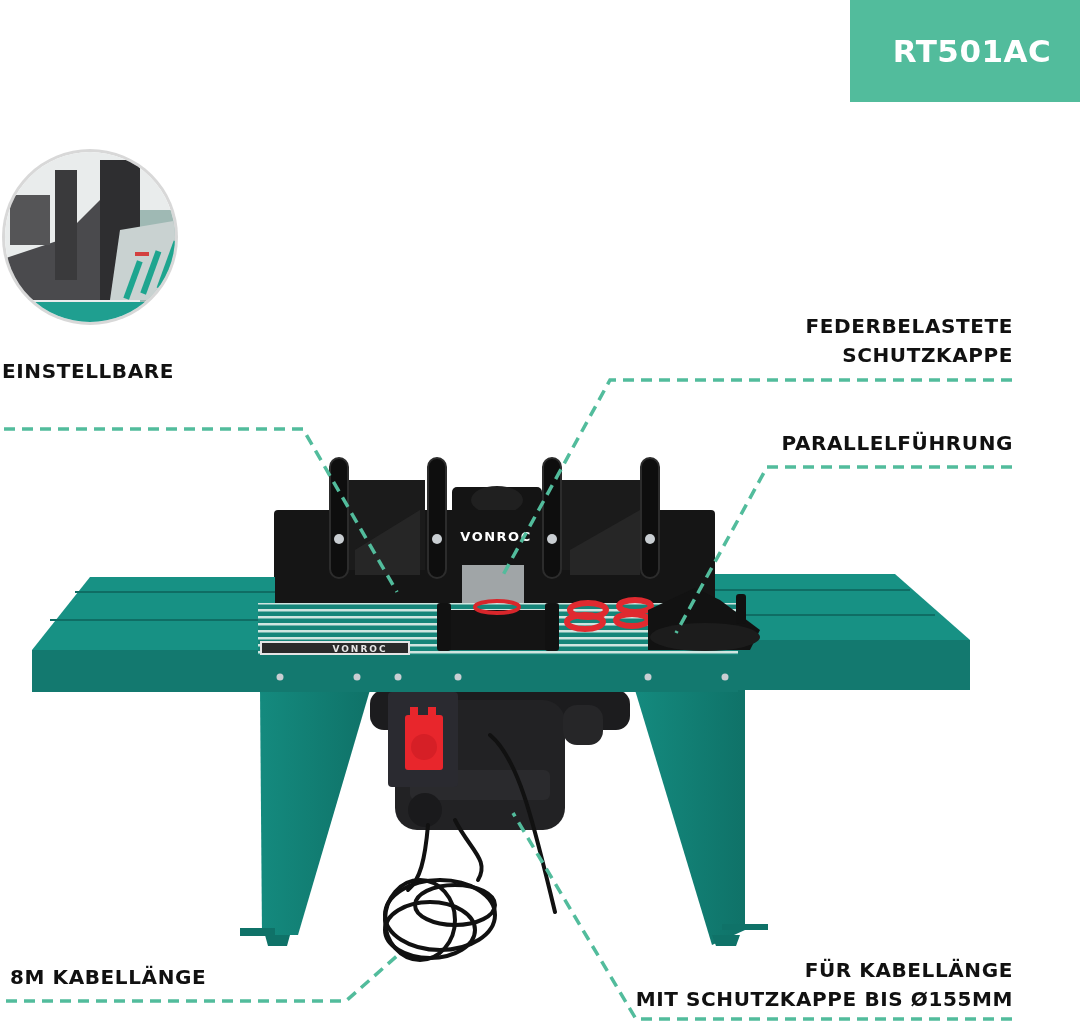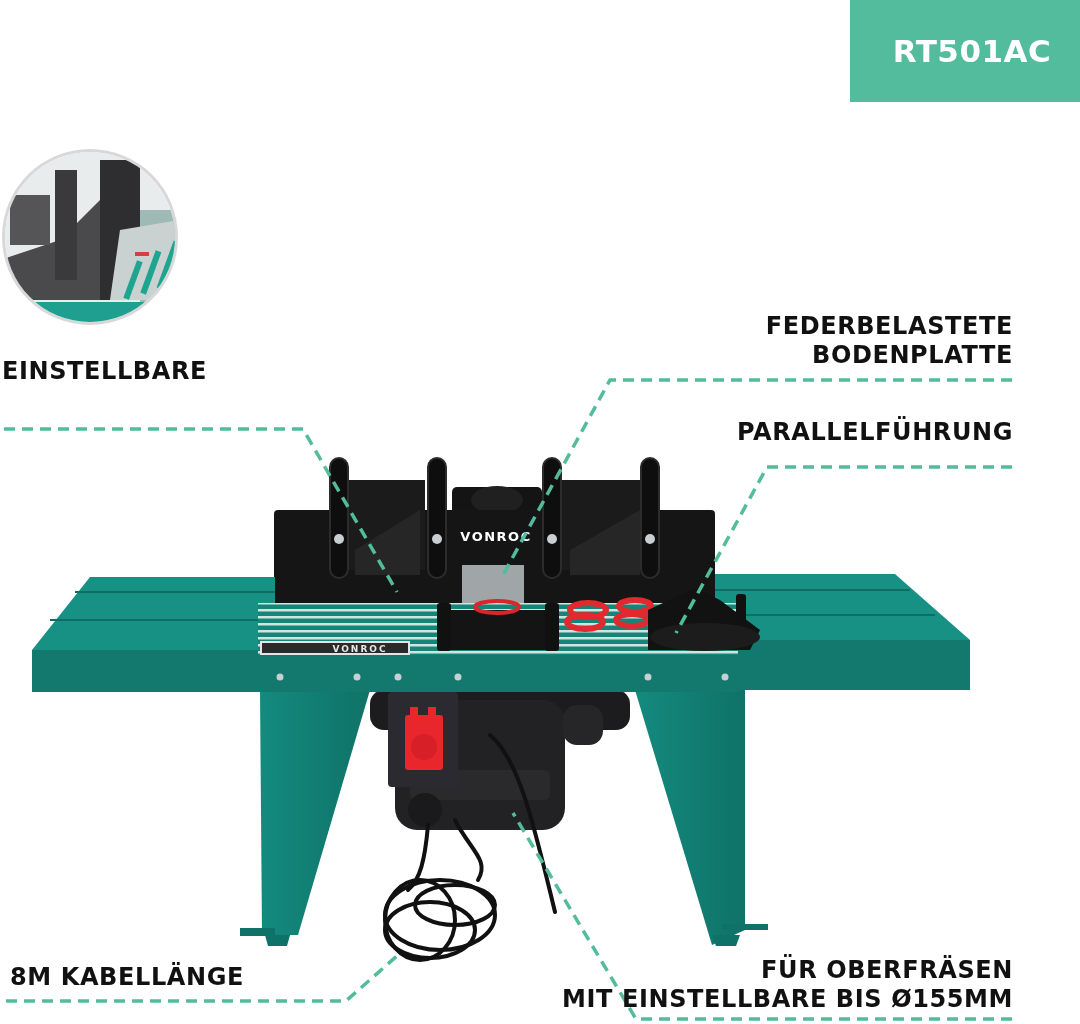--- a/index.html
+++ b/index.html
@@ -1,21 +1,21 @@
 <!DOCTYPE html>
 <html><head>
 <meta charset="utf-8">
 <style>
   html, body { margin: 0; padding: 0; background: #ffffff; }
   body { width: 1080px; height: 1024px; position: relative; overflow: hidden;
          font-family: "DejaVu Sans", "Liberation Sans", sans-serif; }
   .badge { position: absolute; left: 850px; top: 0; width: 244px; height: 102px;
            background: #52bc9c; display: flex; align-items: center; justify-content: center; }
   .badge span { color: #ffffff; font-weight: bold; font-size: 31px; letter-spacing: 0.5px; }
-  .label { position: absolute; color: #111111; font-weight: bold; font-size: 24px;
+  .label { position: absolute; color: #111111; font-weight: bold; font-size: 20px;
            line-height: 29px; letter-spacing: 0.6px; white-space: nowrap; }
   .label.right { text-align: right; }
   .label div { display: block; }
   svg.scene { position: absolute; left: 0; top: 0; }
 </style>
 </head>
 <body>
 
 <div class="badge">
   <span>RT501AC</span>
@@ -173,27 +173,27 @@
     <path d="M1012,1019 L636,1019 L513,813"></path>
   </g>
 </svg>
 
 <div class="label" style="left:2px; top:357px;">
   <div>EINSTELLBARE</div>
 </div>
 
 <div class="label right" style="right:67px; top:312px;">
   <div>FEDERBELASTETE</div>
-  <div>BODENPLATTE</div>
+  <div>SCHUTZKAPPE</div>
 </div>
 
-<div class="label right" style="right:67px; top:418px;">
+<div class="label right" style="right:67px; top:429px;">
   <div>PARALLELFÜHRUNG</div>
 </div>
 
 <div class="label" style="left:10px; top:963px;">
   <div>8M KABELLÄNGE</div>
 </div>
 
 <div class="label right" style="right:67px; top:956px;">
-  <div>FÜR OBERFRÄSEN</div>
-  <div>MIT EINSTELLBARE BIS Ø155MM</div>
+  <div>FÜR KABELLÄNGE</div>
+  <div>MIT SCHUTZKAPPE BIS Ø155MM</div>
 </div>
 
 </body></html>

